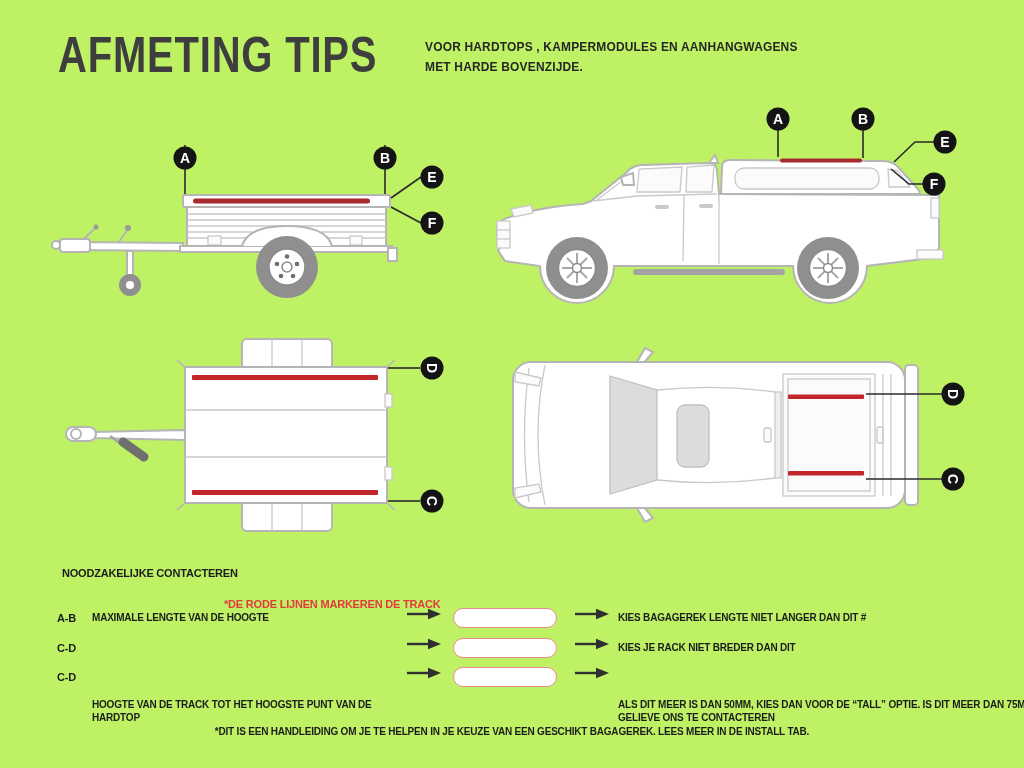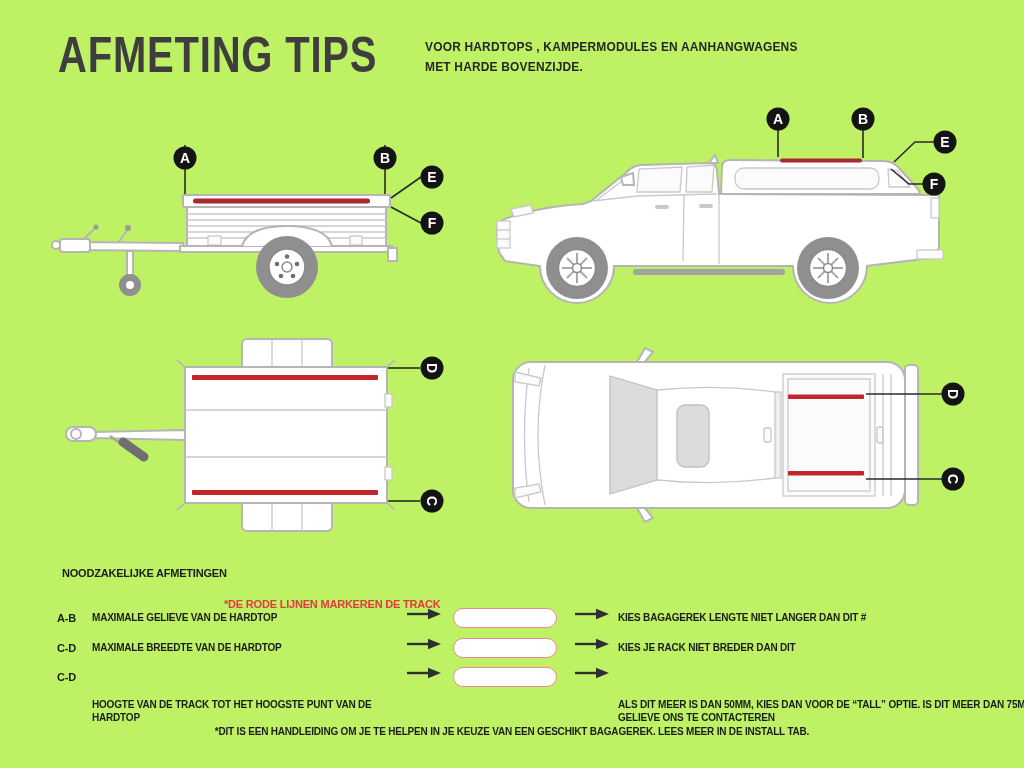--- a/index.html
+++ b/index.html
@@ -271,41 +271,40 @@
       <circle class="callout-circle" cx="466" cy="62" r="11.5"></circle>
       <text class="callout-letter" x="466" y="67" transform="rotate(90 466 62)">D</text>
     </g>
     <g>
       <line class="callout-line" x1="455" y1="147" x2="379" y2="147"></line>
       <circle class="callout-circle" cx="466" cy="147" r="11.5"></circle>
       <text class="callout-letter" x="466" y="152" transform="rotate(90 466 147)">C</text>
     </g>
   </svg>
 
-  <div class="abs sec-heading">NOODZAKELIJKE AFMETINGEN</div>
+  <div class="abs sec-heading">NOODZAKELIJKE CONTACTEREN</div>
   <div class="abs sec-note">*DE RODE LIJNEN MARKEREN DE TRACK</div>
 
   <div class="m-row" id="row1" style="top:608px;">
     <div class="m-ref">A-B</div>
-    <div class="m-desc">MAXIMALE GELIEVE VAN DE HARDTOP</div>
+    <div class="m-desc">MAXIMALE LENGTE VAN DE HOOGTE</div>
     <svg class="m-arrow1" width="34" height="12" viewBox="0 0 34 12">
       <line x1="0" y1="6" x2="21" y2="6" stroke="#2f2f2f" stroke-width="2.4"></line>
         <polygon points="21,0.8 34,6 21,11.2" fill="#2f2f2f"></polygon>
     </svg>
     <div class="m-pill"></div>
     <svg class="m-arrow2" width="34" height="12" viewBox="0 0 34 12">
       <line x1="0" y1="6" x2="21" y2="6" stroke="#2f2f2f" stroke-width="2.4"></line>
         <polygon points="21,0.8 34,6 21,11.2" fill="#2f2f2f"></polygon>
     </svg>
     <div class="m-instr">KIES BAGAGEREK LENGTE NIET LANGER DAN DIT #</div>
   </div>
 
   <div class="m-row" id="row2" style="top:638px;">
     <div class="m-ref">C-D</div>
-    <div class="m-desc">MAXIMALE BREEDTE VAN DE HARDTOP</div>
     <svg class="m-arrow1" width="34" height="12" viewBox="0 0 34 12">
       <line x1="0" y1="6" x2="21" y2="6" stroke="#2f2f2f" stroke-width="2.4"></line>
         <polygon points="21,0.8 34,6 21,11.2" fill="#2f2f2f"></polygon>
     </svg>
     <div class="m-pill"></div>
     <svg class="m-arrow2" width="34" height="12" viewBox="0 0 34 12">
       <line x1="0" y1="6" x2="21" y2="6" stroke="#2f2f2f" stroke-width="2.4"></line>
         <polygon points="21,0.8 34,6 21,11.2" fill="#2f2f2f"></polygon>
     </svg>
     <div class="m-instr">KIES JE RACK NIET BREDER DAN DIT</div>

